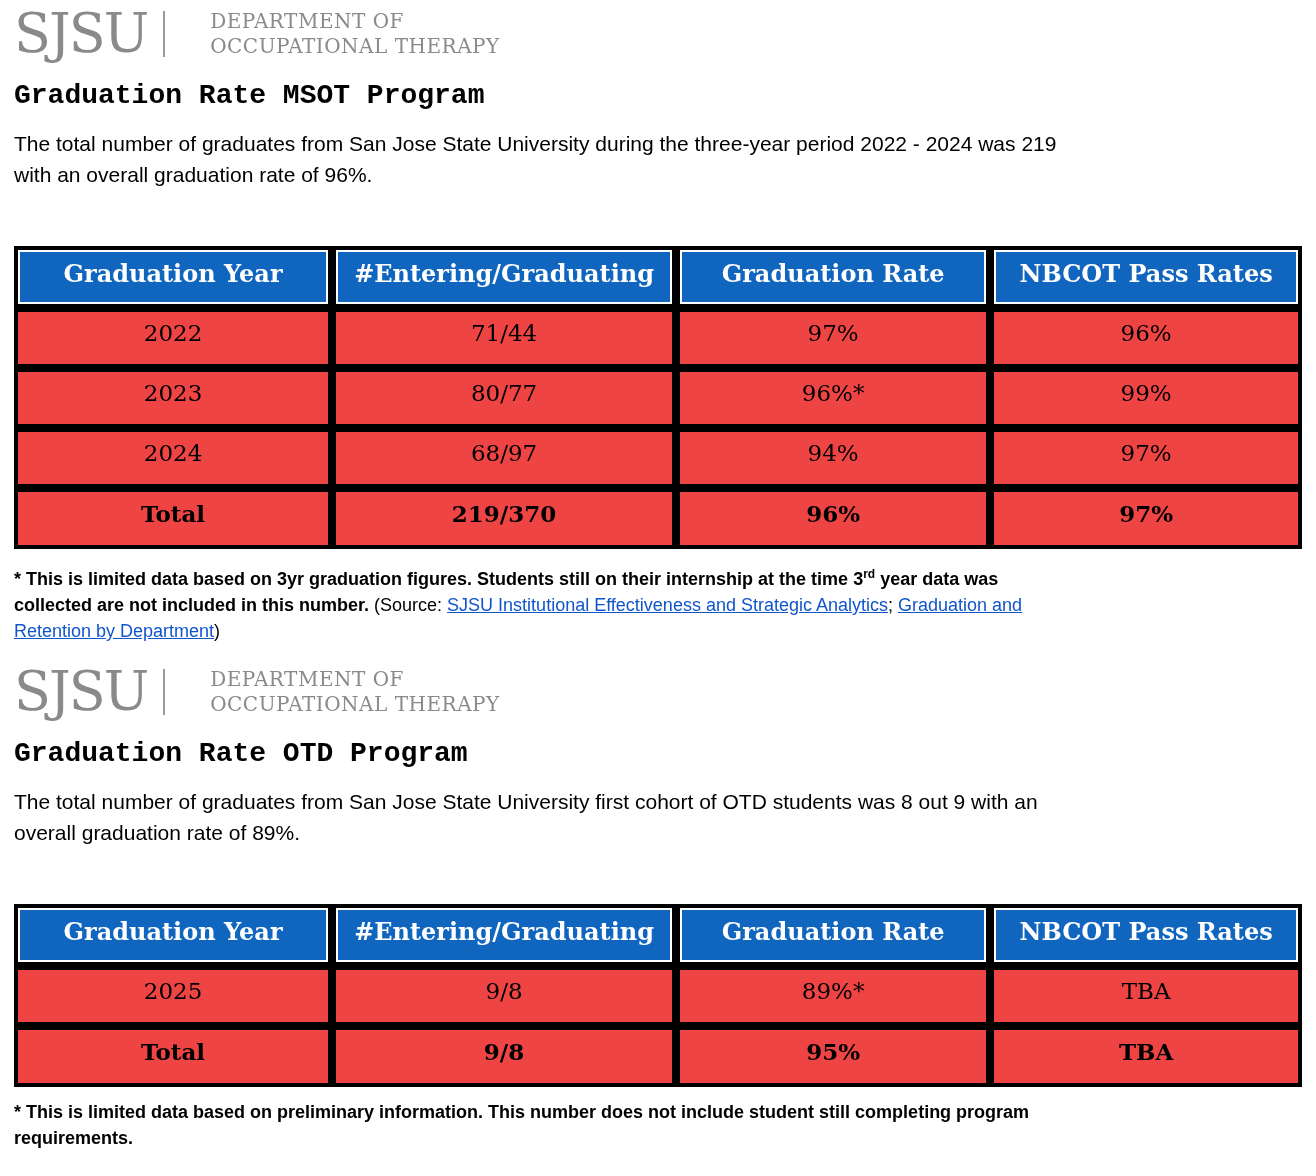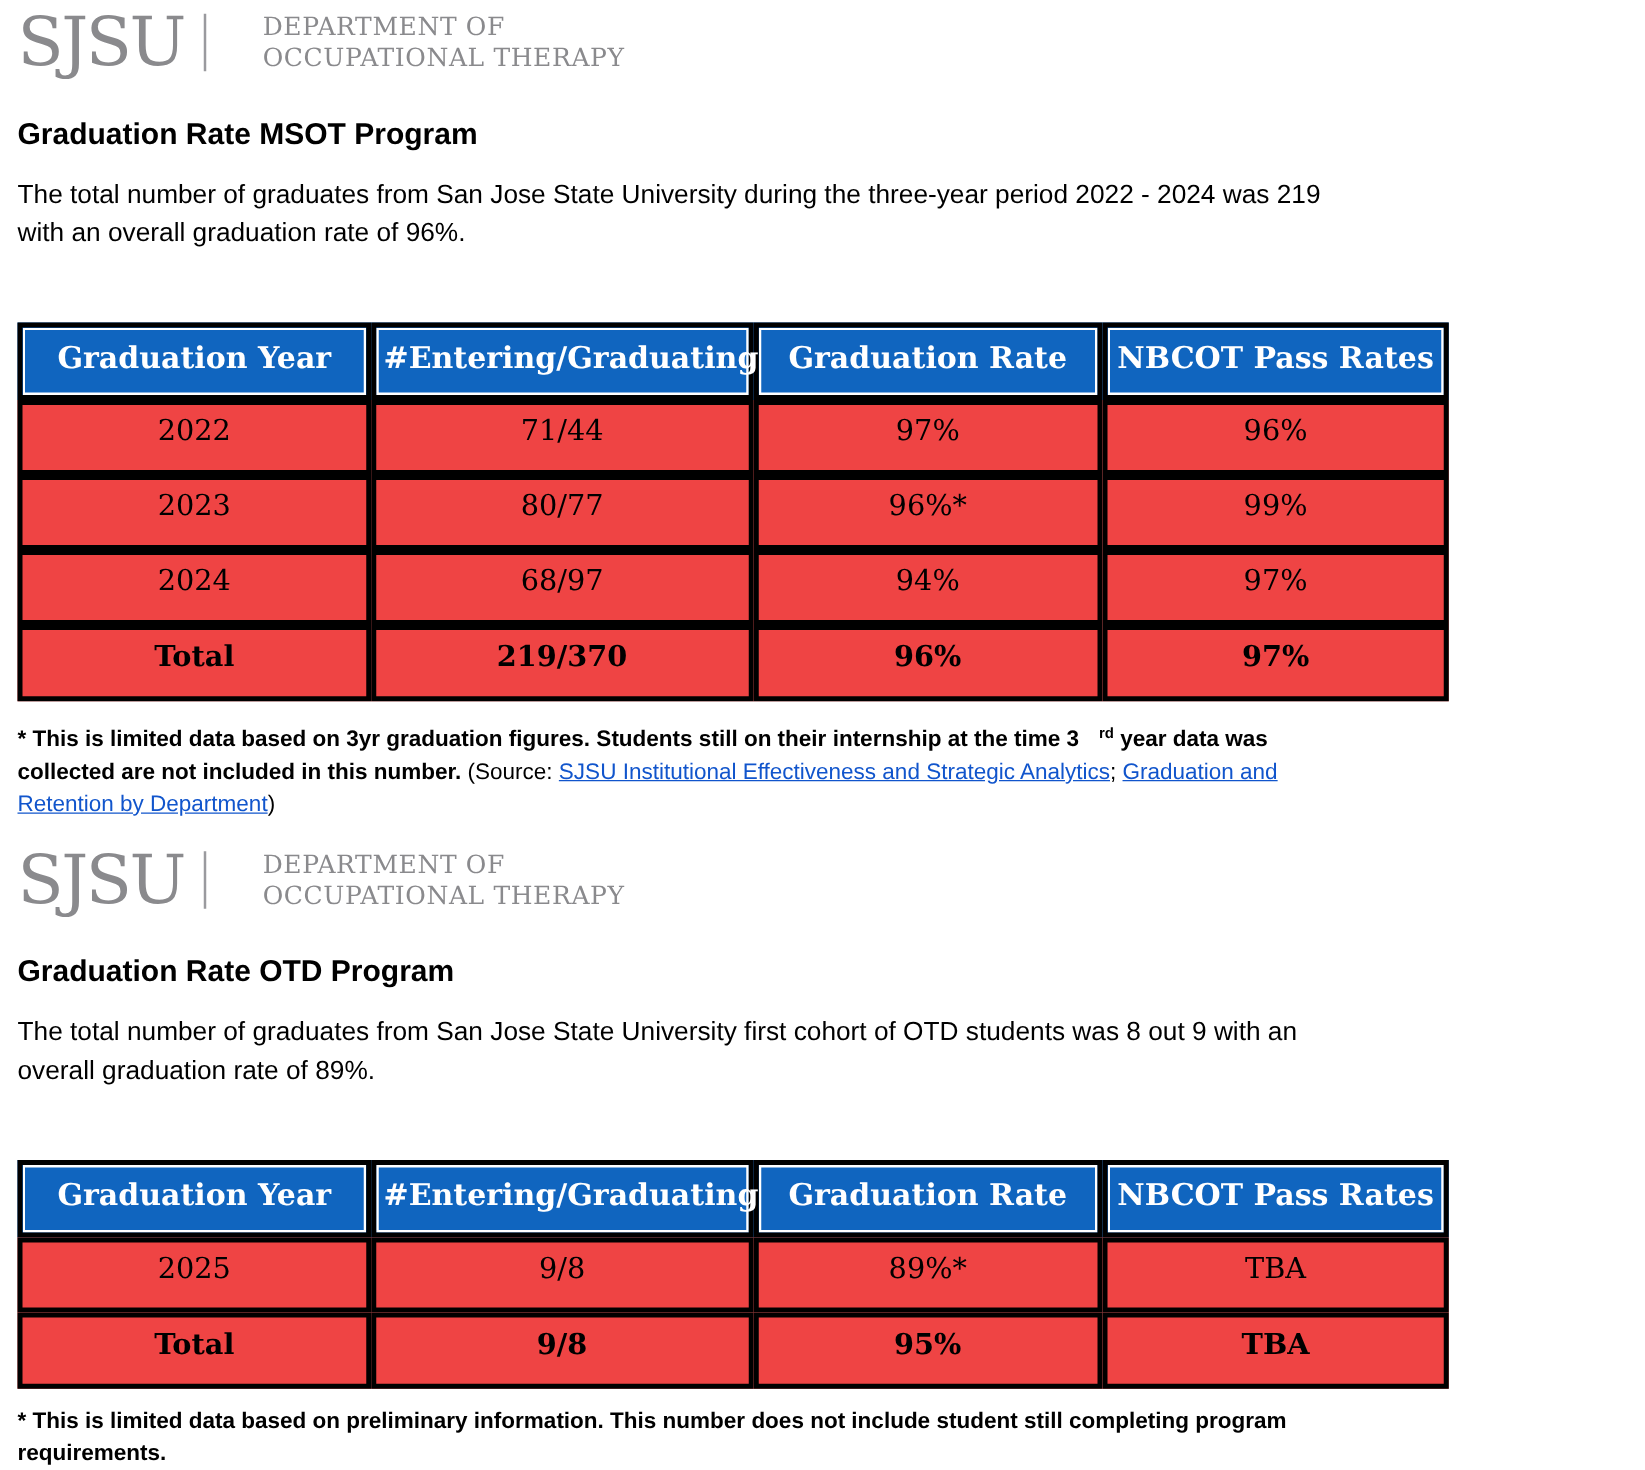--- a/index.html
+++ b/index.html
@@ -36,38 +36,38 @@
     font-size: 20px;
     line-height: 25px;
     color: var(--logo-gray);
     letter-spacing: 0.5px;
     margin-left: 31px;
   }
   .logo2 { margin-top: 20px; }
 
   
   .section-title {
-    font-family: Liberation Sans, sans-serif;
+    font-family: Liberation Mono, monospace;
     font-weight: bold;
-    font-size: 24px;
+    font-size: 28px;
     line-height: 36px;
-    margin: 28px 0 0 0;
+    margin: 16px 0 0 0;
   }
   .intro {
     font-size: 21px;
     line-height: 31px;
     margin: 14px 0 0 0;
     max-width: 1060px;
   }
 
   
   .grad-table {
     border-collapse: separate;
     border-spacing: 0;
-    width: 1145px;
+    width: 1288px;
     margin-top: 56px;
     table-layout: fixed;
   }
   .grad-table col.c1 { width: 24.7%; }
   .grad-table col.c2 { width: 26.7%; }
   .grad-table col.c3 { width: 24.4%; }
   .grad-table col.c4 { width: 24.2%; }
   .grad-table th, .grad-table td {
     border: 4px solid #000;
     text-align: center;
@@ -91,21 +91,21 @@
 
   
   .footnote {
     font-size: 18px;
     line-height: 26px;
     margin: 12px 0 0 0;
     max-width: 1055px;
     font-weight: normal;
   }
   .fn-bold { font-weight: bold; }
-  .footnote sup { font-size: 12px; font-weight: bold; margin-left: 16px; }
+  .footnote sup { font-size: 12px; font-weight: bold; }
   .doc-link {
     color: var(--link-blue);
     text-decoration: underline;
     cursor: pointer;
   }
 </style>
 </head>
 <body>
 
 <div class="logo">

